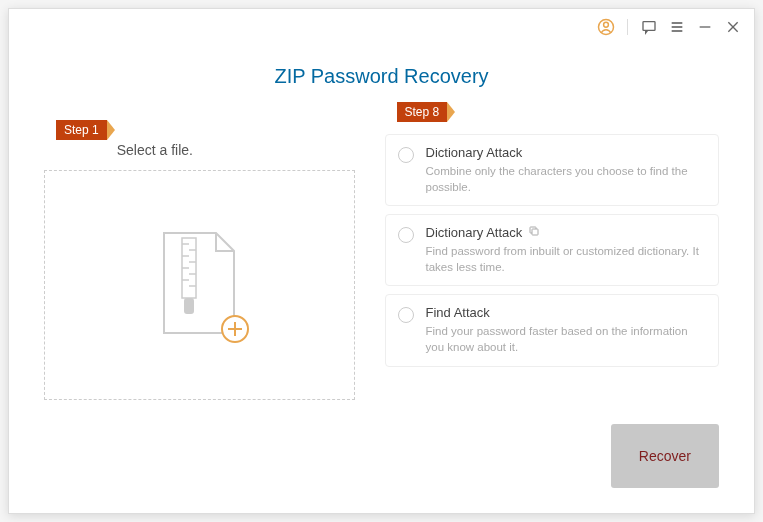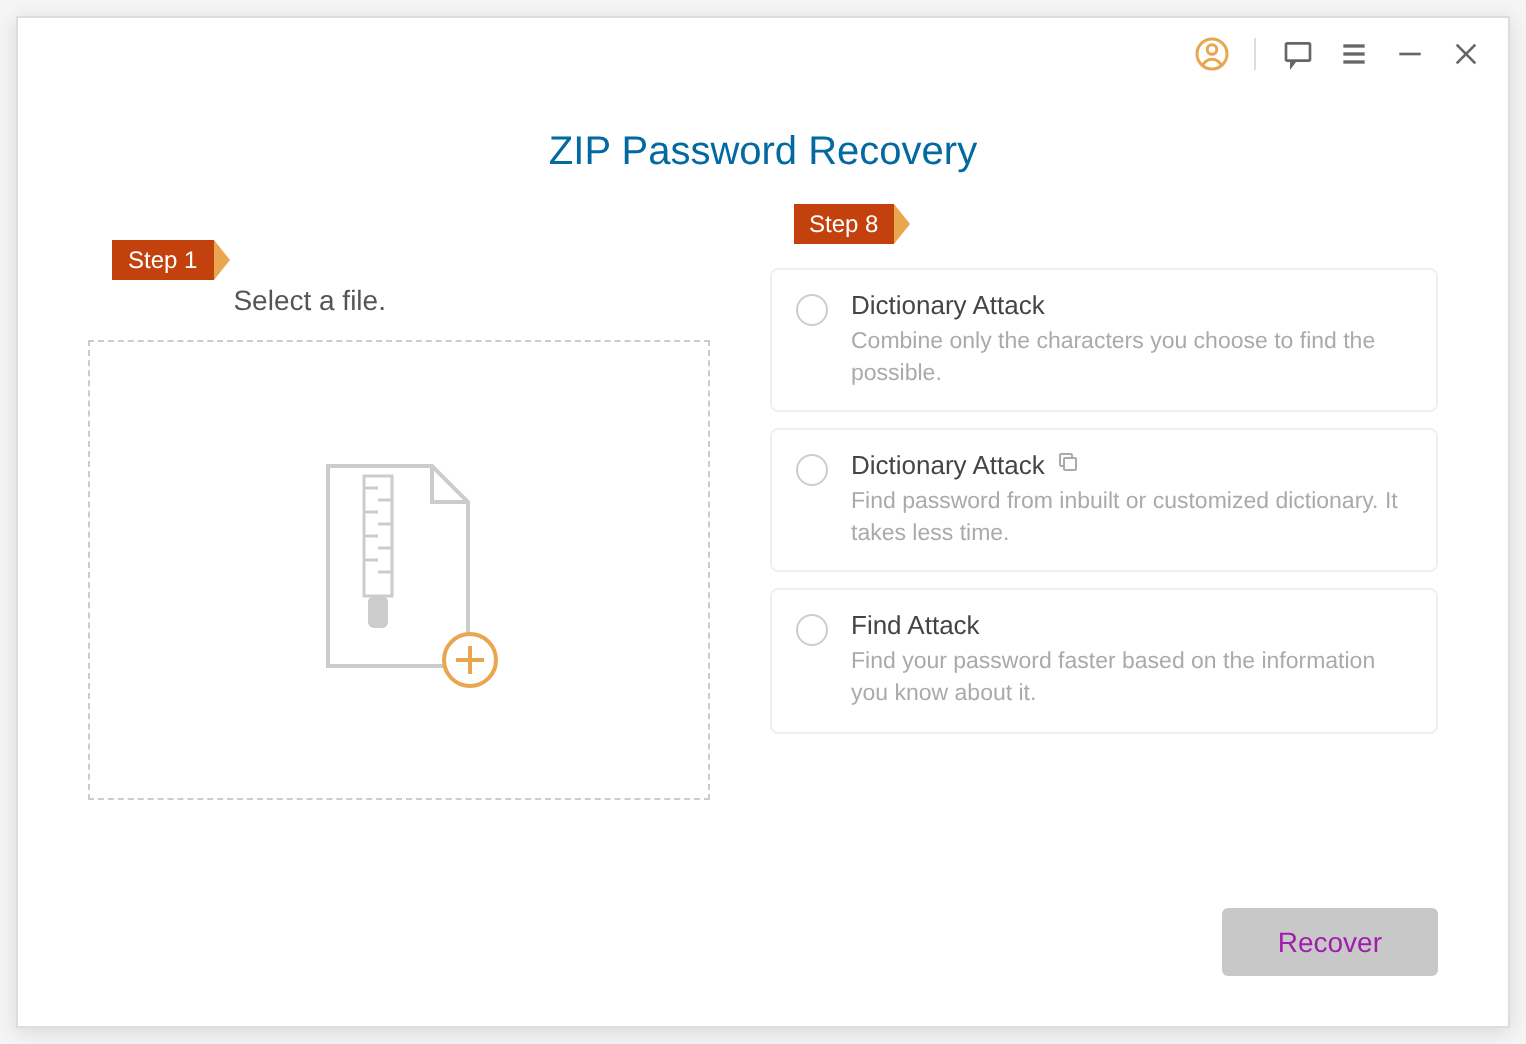--- a/index.html
+++ b/index.html
@@ -131,23 +131,23 @@
     margin-top: 3px;
     line-height: 1.4;
   }
   .footer {
     display: flex;
     justify-content: flex-end;
     padding: 0 35px 25px;
   }
   .recover-btn {
     background: #c8c8c8;
-    color: #a21caf;
+    color: #7f1d1d;
     border: none;
-    padding: 9px 28px;
+    padding: 24px 28px;
     font-size: 14px;
     border-radius: 3px;
     cursor: pointer;
   }
   .copy-icon svg { color: #aaa; }
 </style>
 </head>
 <body>
 
 <div class="window">

